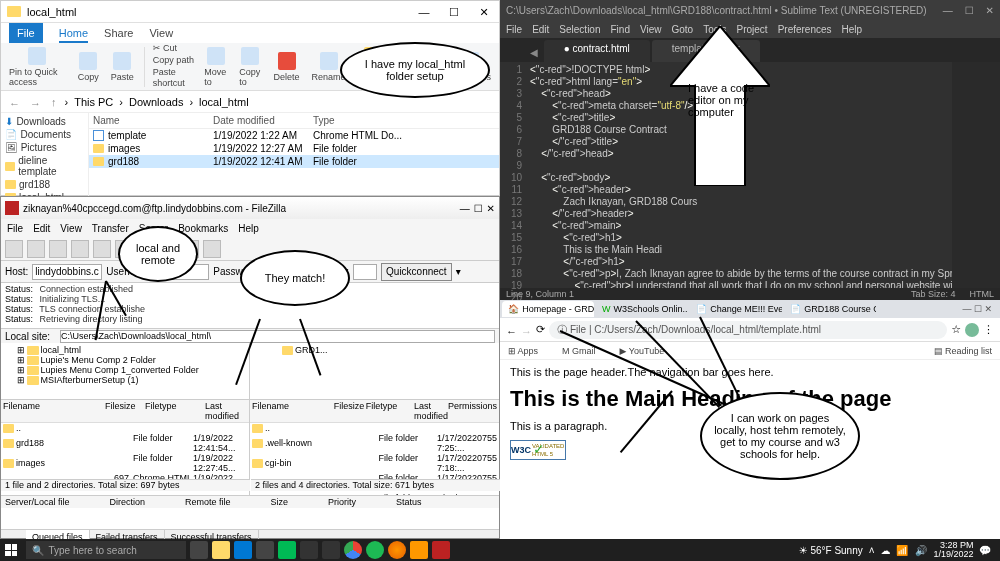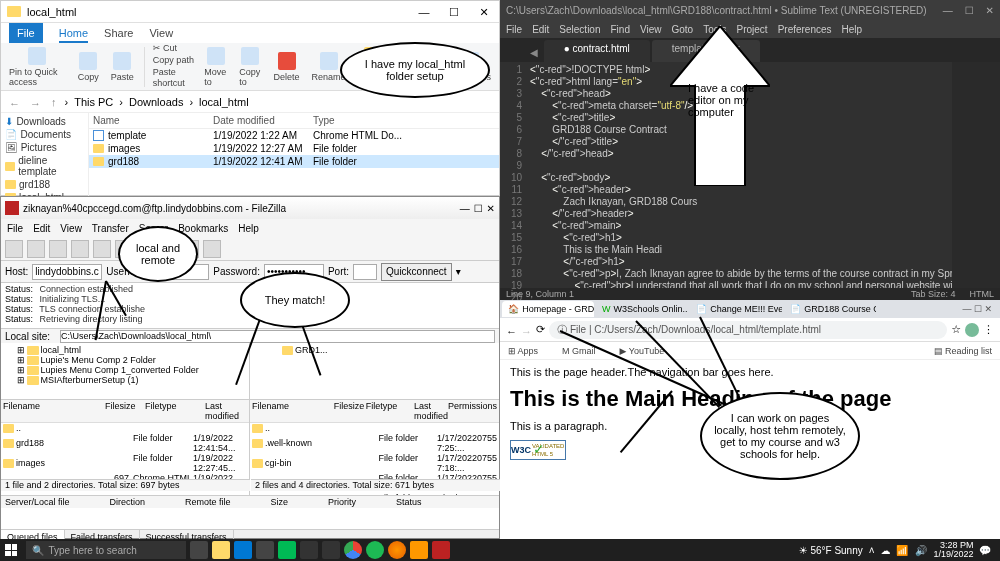--- a/index.html
+++ b/index.html
@@ -57,21 +57,21 @@
 .fz-llist { border-right: 1px solid #ccc; }
 .fz-lcols { display: flex; background: #f5f5f5; border-bottom: 1px solid #ddd; padding: 1px 2px; }
 .fz-lcols span:nth-child(1) { width: 102px; } .fz-lcols span:nth-child(2) { width: 40px; }
 .fz-lcols span:nth-child(3) { width: 60px; } .fz-lcols span:nth-child(4) { flex: 1; }
 .fz-lrow { display: flex; padding: 0 2px; }
 .fz-lrow span:nth-child(1) { width: 90px; display:flex; gap:2px; align-items:center; } .fz-lrow span:nth-child(2) { width: 40px; text-align:right; padding-right:4px; }
 .fz-lrow span:nth-child(3) { width: 60px; } .fz-lrow span:nth-child(4) { flex: 1; }
 .fz-status { height: 12px; background: #f5f5f5; border-top: 1px solid #ccc; padding: 0 4px; font-size: 9px; }
 .fz-bottom { background: #fff; border-top: 1px solid #ccc; font-size: 9px; }
 .fz-bcols { display: flex; background: #f5f5f5; padding: 1px 4px; gap: 40px; }
-.fz-queue { display: flex; border-top: 1px solid #ccc; }
+.fz-queue { display: flex; border-top: 1px solid #ccc; padding-left: 25px; }
 .fz-queue div { padding: 2px 6px; font-size: 9px; border-right: 1px solid #ccc; }
 .fz-queue div.active { background: #fff; }
 
 
 .sublime { position: absolute; top: 0; left: 500px; width: 500px; height: 300px; background: #303030; color: #ccc; font-family: Consolas, monospace; font-size: 10px; }
 .sub-title { height: 20px; background: #3c3c3c; display: flex; align-items: center; padding: 0 6px; font-size: 10px; color: #aaa; }
 .sub-title .ctrls { margin-left: auto; color: #aaa; display: flex; gap: 12px; }
 .sub-menu { height: 18px; background: #3c3c3c; display: flex; gap: 10px; padding: 0 6px; align-items: center; font-size: 10px; color: #ccc; }
 .sub-tabs { height: 24px; background: #272727; display: flex; align-items: flex-end; padding-left: 24px; }
 .sub-tab { height: 22px; padding: 3px 20px 0; background: #383838; color: #bbb; font-size: 10px; border-radius: 3px 3px 0 0; margin-right: 2px; }
@@ -544,21 +544,21 @@
 <div class="bubble" style="left:340px;top:42px;width:150px;height:56px">I have my local_html folder setup</div>
 
 <div class="big-arrow">
   <svg viewBox="0 0 100 160">
       <path d="M50 0 L100 60 L75 60 L75 160 L25 160 L25 60 L0 60 Z" fill="#fff" stroke="#000" stroke-width="2"></path>
     </svg>
 </div>
 <div style="position:absolute;left:688px;top:82px;width:72px;font-size:11px;z-index:100;font-family:Arial">I have a code editor on my computer</div>
 
 <div class="bubble" style="left:118px;top:226px;width:80px;height:56px">local and remote</div>
-<div class="bubble" style="left:240px;top:272px;width:110px;height:56px">They match!</div>
+<div class="bubble" style="left:240px;top:250px;width:110px;height:56px">They match!</div>
 <div class="bubble" style="left:700px;top:392px;width:160px;height:88px">I can work on pages locally, host tehm remotely, get to my course and w3 schools for help.</div>
 
 <div class="line" style="left:106px;top:280px;width:40px;transform:rotate(60deg)"></div>
 <div class="line" style="left:106px;top:280px;width:60px;transform:rotate(100deg)"></div>
 <div class="line" style="left:260px;top:318px;width:70px;transform:rotate(110deg)"></div>
 <div class="line" style="left:300px;top:318px;width:60px;transform:rotate(70deg)"></div>
 <div class="line" style="left:560px;top:330px;width:180px;transform:rotate(24deg)"></div>
 <div class="line" style="left:636px;top:320px;width:120px;transform:rotate(46deg)"></div>
 <div class="line" style="left:700px;top:316px;width:100px;transform:rotate(64deg)"></div>
 <div class="line" style="left:672px;top:390px;width:80px;transform:rotate(130deg)"></div>

